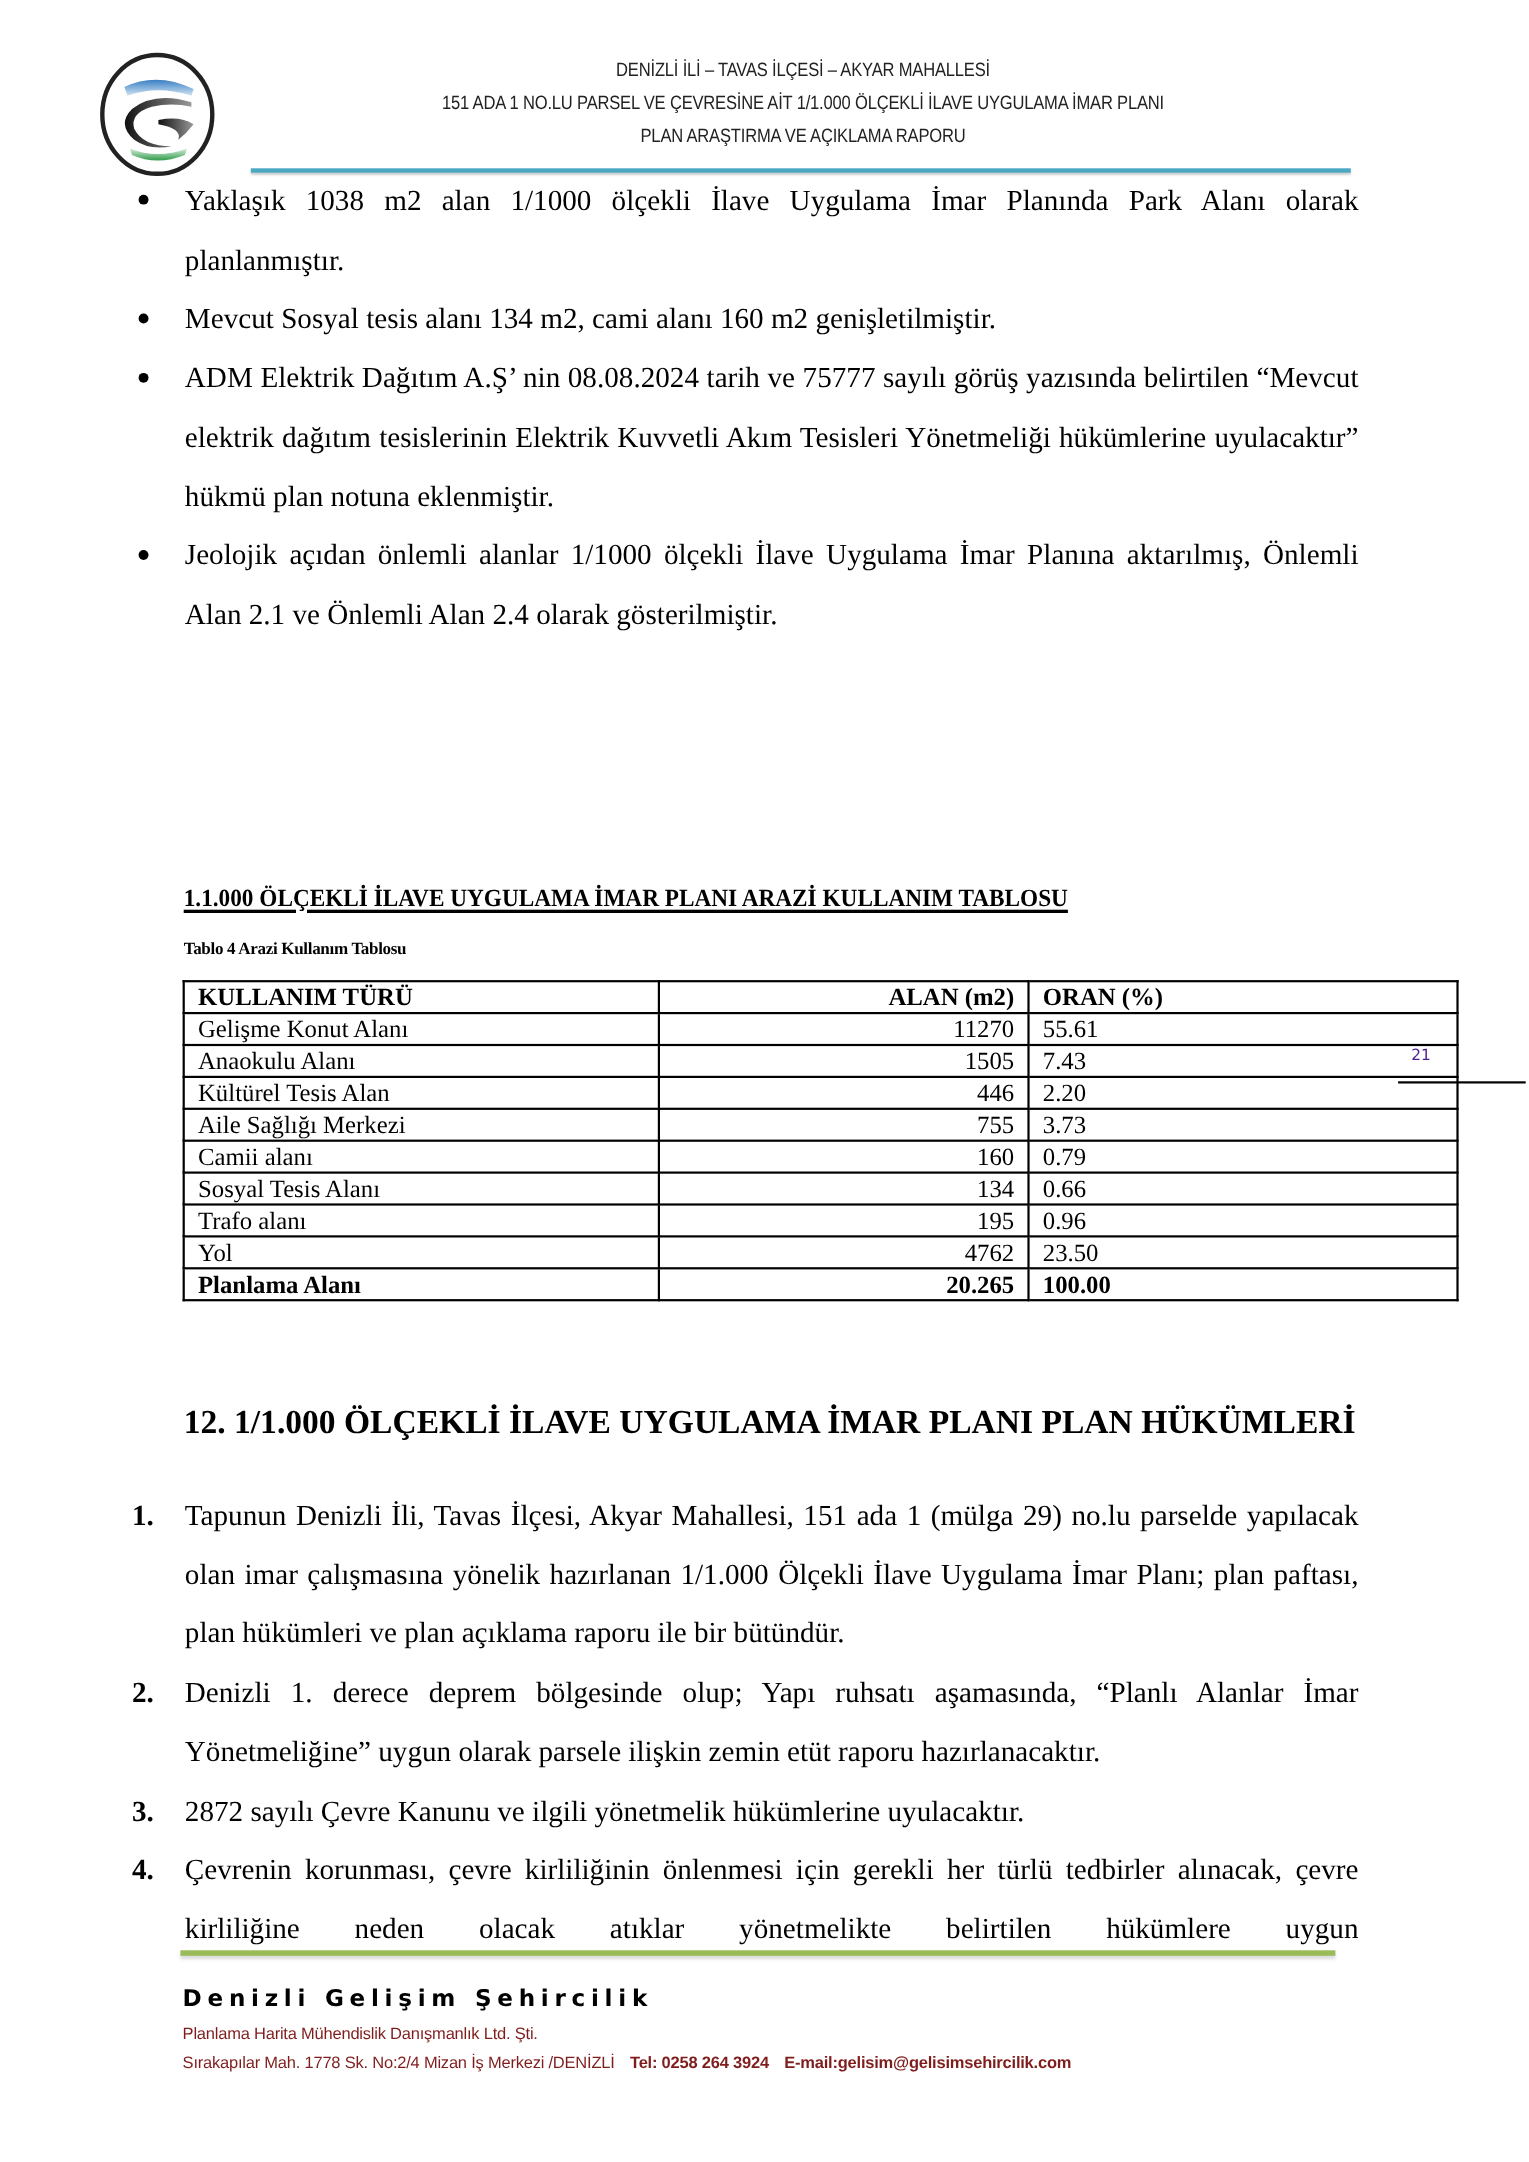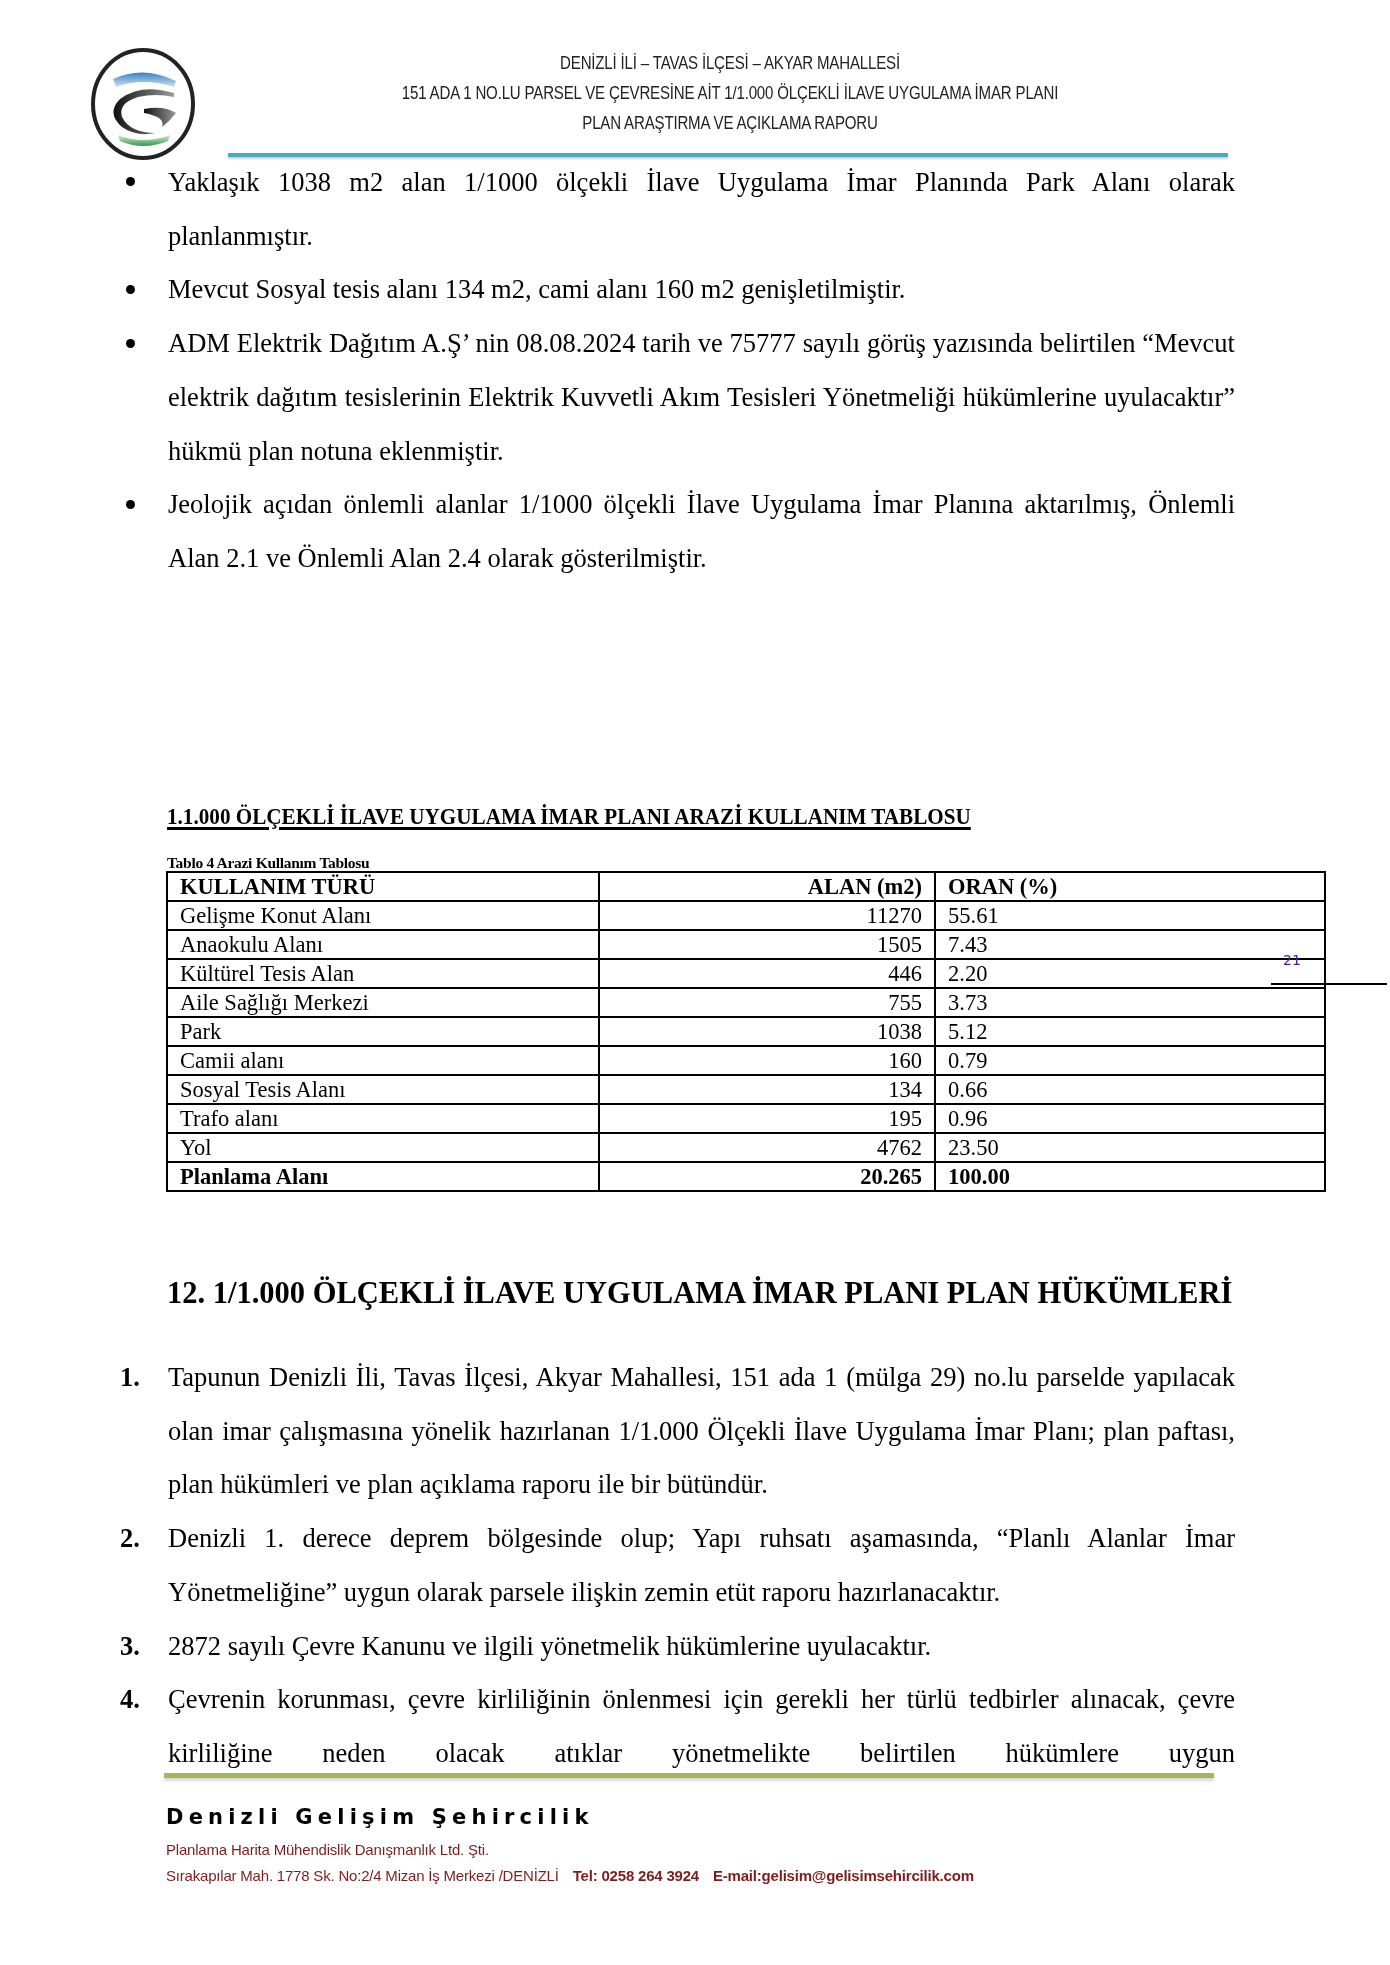--- a/index.html
+++ b/index.html
@@ -21,21 +21,21 @@
   .item { position: relative; padding-left: 48px; text-align: justify; }
   .item .mark { position: absolute; left: 0; top: 0; width: 40px; }
   .bul-dot { display: inline-block; width: 9px; height: 9px; border-radius: 50%; background: #000; margin-left: 6px; vertical-align: middle; position: relative; top: -3px; }
   .justify-last { text-align-last: justify; }
 
   .sec-title { left: 167px; top: 804px; font-family: "Liberation Serif", serif; font-weight: bold; font-size: 22.5px;
     text-decoration: underline; text-decoration-thickness: 3px; text-underline-offset: 3px; white-space: nowrap;
     transform: scaleX(0.94); transform-origin: 0 0; }
   .caption { left: 167px; top: 854px; font-family: "Liberation Serif", serif; font-weight: bold; font-size: 15.5px; white-space: nowrap; letter-spacing: -0.3px; }
 
-  table.land { position: absolute; left: 166px; top: 871px; width: 1160px; border-collapse: collapse;
+  table.land { position: absolute; left: 166px; top: 891px; width: 1160px; border-collapse: collapse;
     font-family: "Liberation Serif", serif; font-size: 22.5px; }
   table.land th, table.land td { border: 2px solid #000; height: 27px; padding: 0 12px; line-height: 27px; }
   table.land th { font-weight: bold; }
   table.land .c1 { width: 406px; text-align: left; }
   table.land .c2 { width: 310px; text-align: right; }
   table.land .c3 { text-align: left; margin-top: 19px; }
   table.land tr.total td { font-weight: bold; }
 
   .page-num { left: 1283px; top: 952px; font-family: "DejaVu Sans", sans-serif; font-size: 14px; color: #4c1d95; }
   .page-rule { left: 1271px; top: 983px; width: 116px; height: 2px; background: #000; }
@@ -118,25 +118,20 @@
         <td class="c1">Kültürel Tesis Alan</td>
         <td class="c2">446</td>
         <td class="c3">2.20</td>
       </tr>
     <tr>
         <td class="c1">Aile Sağlığı Merkezi</td>
         <td class="c2">755</td>
         <td class="c3">3.73</td>
       </tr>
     <tr>
-        <td class="c1">Park</td>
-        <td class="c2">1038</td>
-        <td class="c3">5.12</td>
-      </tr>
-    <tr>
         <td class="c1">Camii alanı</td>
         <td class="c2">160</td>
         <td class="c3">0.79</td>
       </tr>
     <tr>
         <td class="c1">Sosyal Tesis Alanı</td>
         <td class="c2">134</td>
         <td class="c3">0.66</td>
       </tr>
     <tr>

